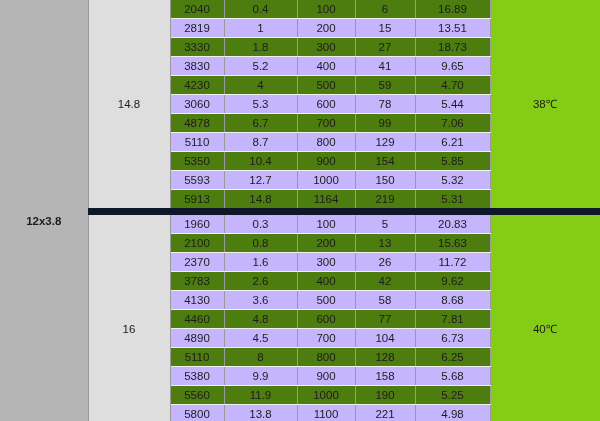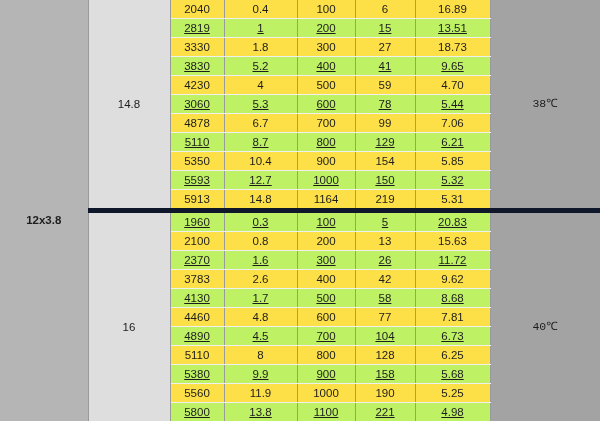--- a/index.html
+++ b/index.html
@@ -35,52 +35,51 @@
     font-size: 11.5px;
     color: #1d1d1d;
     text-align: center;
     vertical-align: middle;
     border-right: 1px solid #9a9a9a;
     border-bottom: 1px solid #f0f0f0;
     overflow: hidden;
     white-space: nowrap;
   }
   
-  tr.light td.datacell { background: #fde047; }
-  tr.dark  td.datacell { background: #bef264; text-decoration: underline; }
+  tr.light td.datacell { background: #4d7c0f; }
+  tr.dark  td.datacell { background: #c4b5fd; }
 
   
   td.col-spec {
     background: #b5b5b5;
     font-size: 14px;
     font-weight: bold;
     color: #1a1a1a;
     border-right: 1px solid #8d8d8d;
     border-bottom: none;
   }
   
   td.col-group {
     background: #dedede;
     font-size: 13px;
     color: #1a1a1a;
     border-right: 1px solid #8d8d8d;
     border-bottom: none;
   }
   
   td.col-temp {
-    background: #a3a3a3;
+    background: #84cc16;
     font-size: 13px;
     color: #1a1a1a;
     border-right: none;
     border-bottom: none;
-    font-family: Liberation Mono, monospace;
   }
   
   tr.group-start td {
-    border-top: 5px solid #0f172a;
+    border-top: 7px solid #0f172a;
     margin-left: 36px;
   }
   td.merge-sep {
     border-top: 1px solid #6e6e6e;
   }
   
   tr.last td { border-bottom: 1px solid #b0b0b0; }
 </style>
 </head>
 <body>
@@ -203,21 +202,21 @@
         </tr>
         <tr class="light">
           <td class="datacell">3783</td>
           <td class="datacell">2.6</td>
           <td class="datacell">400</td>
           <td class="datacell">42</td>
           <td class="datacell">9.62</td>
         </tr>
         <tr class="dark">
           <td class="datacell">4130</td>
-          <td class="datacell">1.7</td>
+          <td class="datacell">3.6</td>
           <td class="datacell">500</td>
           <td class="datacell">58</td>
           <td class="datacell">8.68</td>
         </tr>
         <tr class="light">
           <td class="datacell">4460</td>
           <td class="datacell">4.8</td>
           <td class="datacell">600</td>
           <td class="datacell">77</td>
           <td class="datacell">7.81</td>

